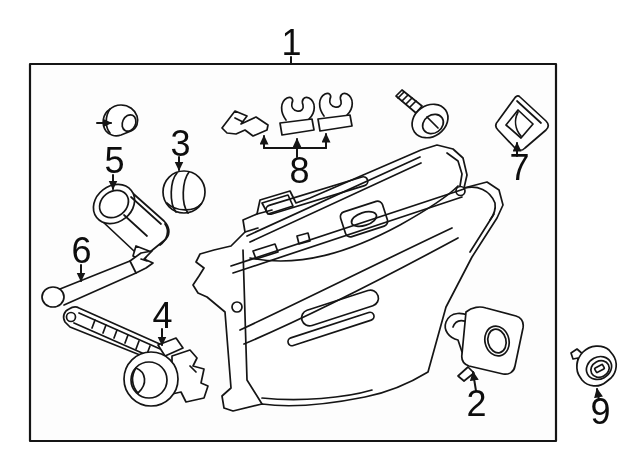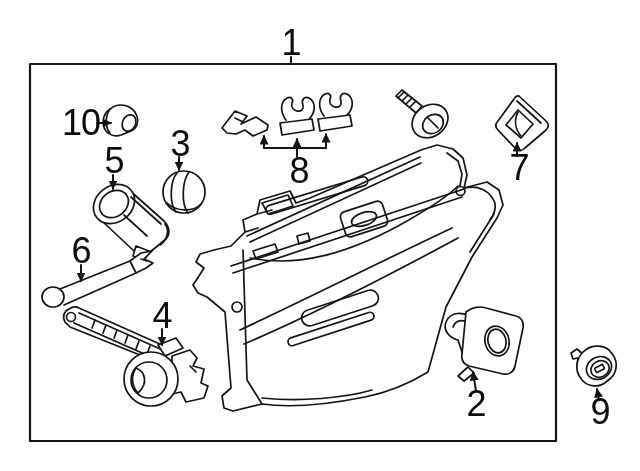--- a/index.html
+++ b/index.html
@@ -201,15 +201,14 @@
 
   <div class="callout" style="left:291px;top:43px">1</div>
   <div class="callout" style="left:476px;top:404px">2</div>
   <div class="callout" style="left:180px;top:144px">3</div>
   <div class="callout" style="left:162px;top:316px">4</div>
   <div class="callout" style="left:114px;top:161px">5</div>
   <div class="callout" style="left:81px;top:251px">6</div>
   <div class="callout" style="left:519px;top:168px">7</div>
   <div class="callout" style="left:299px;top:171px">8</div>
   <div class="callout" style="left:600px;top:412px">9</div>
-  <div class="callout" style="left:81px;top:123px">10</div>
 
 </div>
 
 </body></html>

